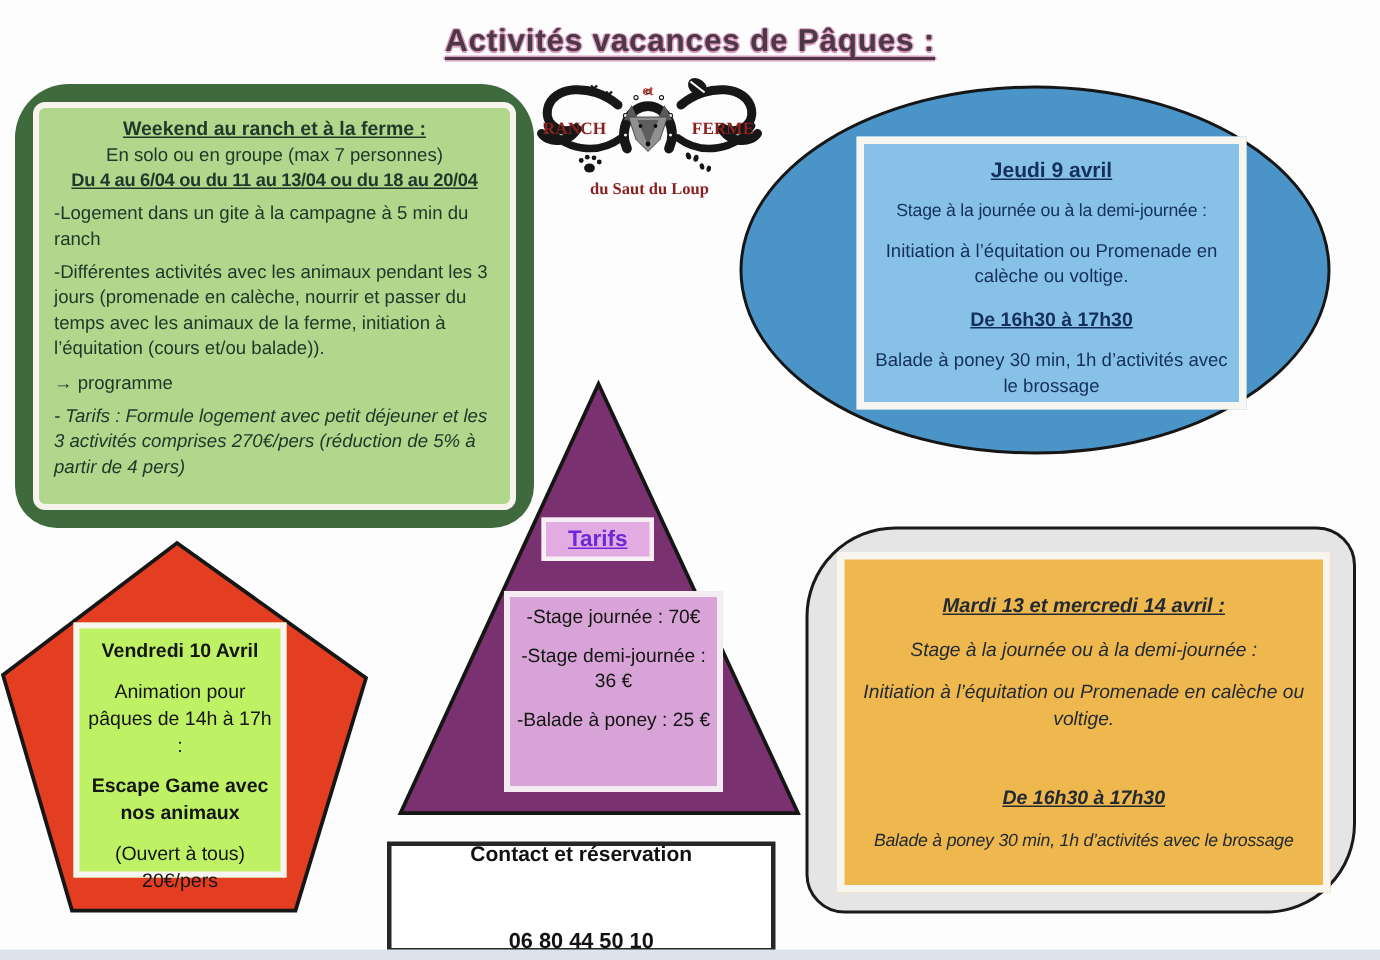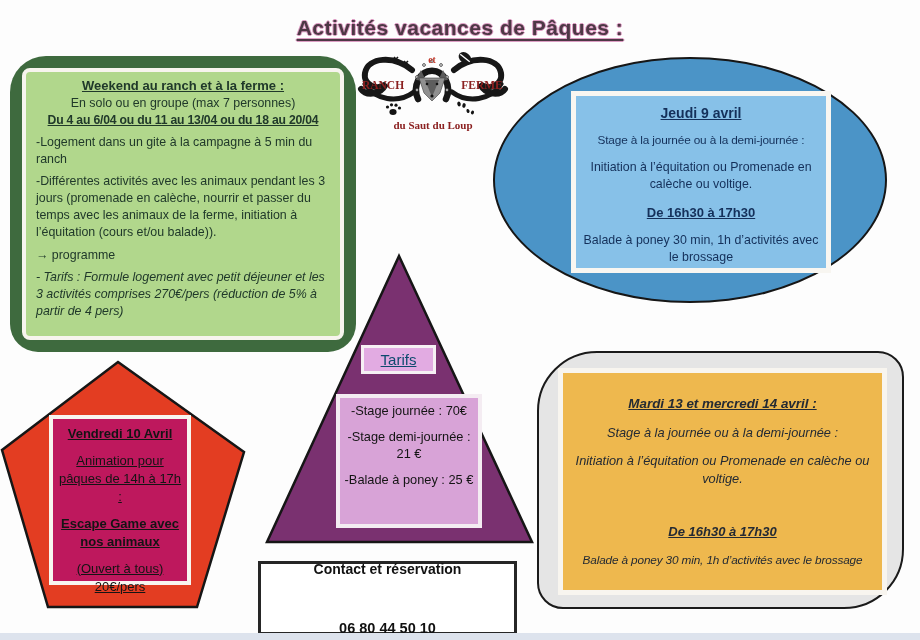--- a/index.html
+++ b/index.html
@@ -36,31 +36,31 @@
     border:5px solid #f8f6f1; background:#87c1e8; color:#14305a; text-align:center;
     font-size:12.4px; padding:8px 4px; line-height:1.35; }
   .blue-inner .h { font-weight:bold; font-size:14px; text-decoration:underline; }
   .blue-inner .nw { white-space:nowrap; font-size:11.8px; letter-spacing:-0.15px; }
   .blue-inner .blk { margin-top:10px; }
   .blue-inner .time { font-weight:bold; text-decoration:underline; font-size:13px; margin-top:12px; }
 
   
   .pentagon-svg { position:absolute; left:0; top:353px; width:250px; height:290px; }
   .red-inner { position:absolute; left:49px; top:415px; width:142px; height:170px;
-    border:4px solid #f8f5f0; background:#be185d; color:#141414; text-align:center;
-    font-size:13px; line-height:1.38; padding:6px 3px;text-decoration:underline; }
+    border:4px solid #f8f5f0; background:#bef264; color:#141414; text-align:center;
+    font-size:13px; line-height:1.38; padding:6px 3px; }
   .red-inner .h { font-weight:bold; }
   .red-inner .blk { margin-top:9px; }
   .red-inner .b { font-weight:bold; }
 
   
   .triangle-svg { position:absolute; left:258px; top:250px; width:285px; height:296px; }
   .tarifs-label { position:absolute; left:361px; top:345px; width:75px; height:29px;
     border:3px solid #f6f0f4; background:#e2abe2; display:flex; align-items:center; justify-content:center; }
-  .tarifs-label span { font-size:15px; font-weight:normal; color:#0c4a6e; text-decoration:underline; }
+  .tarifs-label span { font-size:15px; font-weight:bold; color:#6d28d9; text-decoration:underline; }
   .price-box { position:absolute; left:336px; top:394px; width:146px; height:134px;
     border:4px solid #f4ecf2; background:#d8a3d7; color:#141414; text-align:center;
     font-size:12.8px; line-height:1.32; padding:5px 2px; }
   .price-box .item { margin-bottom:9px; }
 
   
   .gold-card { position:absolute; left:537px; top:351px; width:367px; height:258px;
     background:#e5e5e5; border:2px solid #1a1a1a; border-radius:60px 26px 60px 26px;font-style:italic; }
   .gold-inner { position:absolute; left:19px; top:15px; width:329px; height:227px;
     border:5px solid #f8f5ef; background:#eeb84e; color:#242a33; text-align:center;
@@ -187,21 +187,21 @@
   </div>
 
   <svg class="triangle-svg" viewBox="0 0 285 296">
     <polygon points="141,6 274,292 9,292" fill="#7a3170" stroke="#161616" stroke-width="2.5"></polygon>
   </svg>
   <div class="tarifs-label">
     <span>Tarifs</span>
   </div>
   <div class="price-box">
     <div class="item">-Stage journée : 70€</div>
-    <div class="item">-Stage demi-journée : 21 €</div>
+    <div class="item">-Stage demi-journée : 36 €</div>
     <div class="item">-Balade à poney : 25 €</div>
   </div>
 
   <div class="gold-card">
     <div class="gold-inner">
       <div class="h">Mardi 13 et mercredi 14 avril :</div>
       <div class="blk">Stage à la journée ou à la demi-journée :</div>
       <div class="blk">Initiation à l’équitation ou Promenade en calèche ou voltige.</div>
       <div class="time">De 16h30 à 17h30</div>
       <div class="blk nw">Balade à poney 30 min, 1h d’activités avec le brossage</div>

